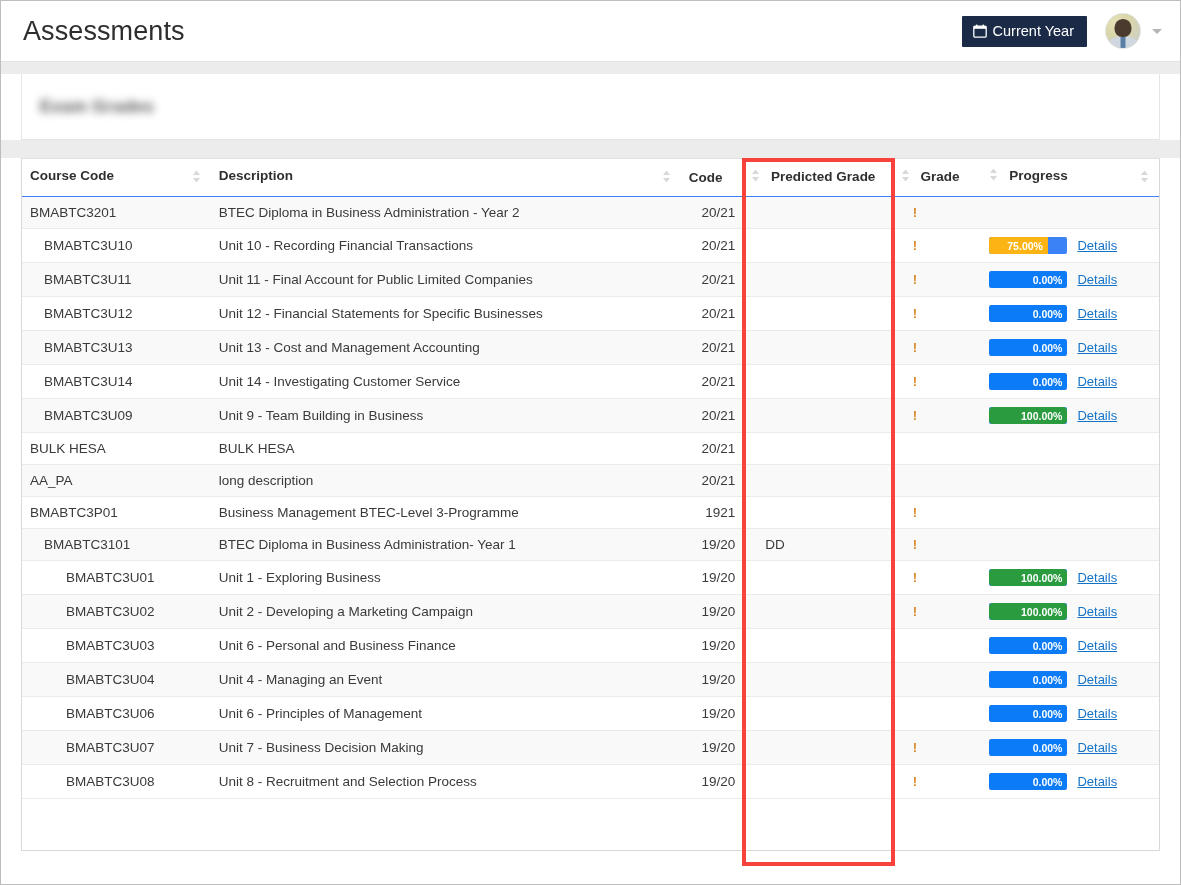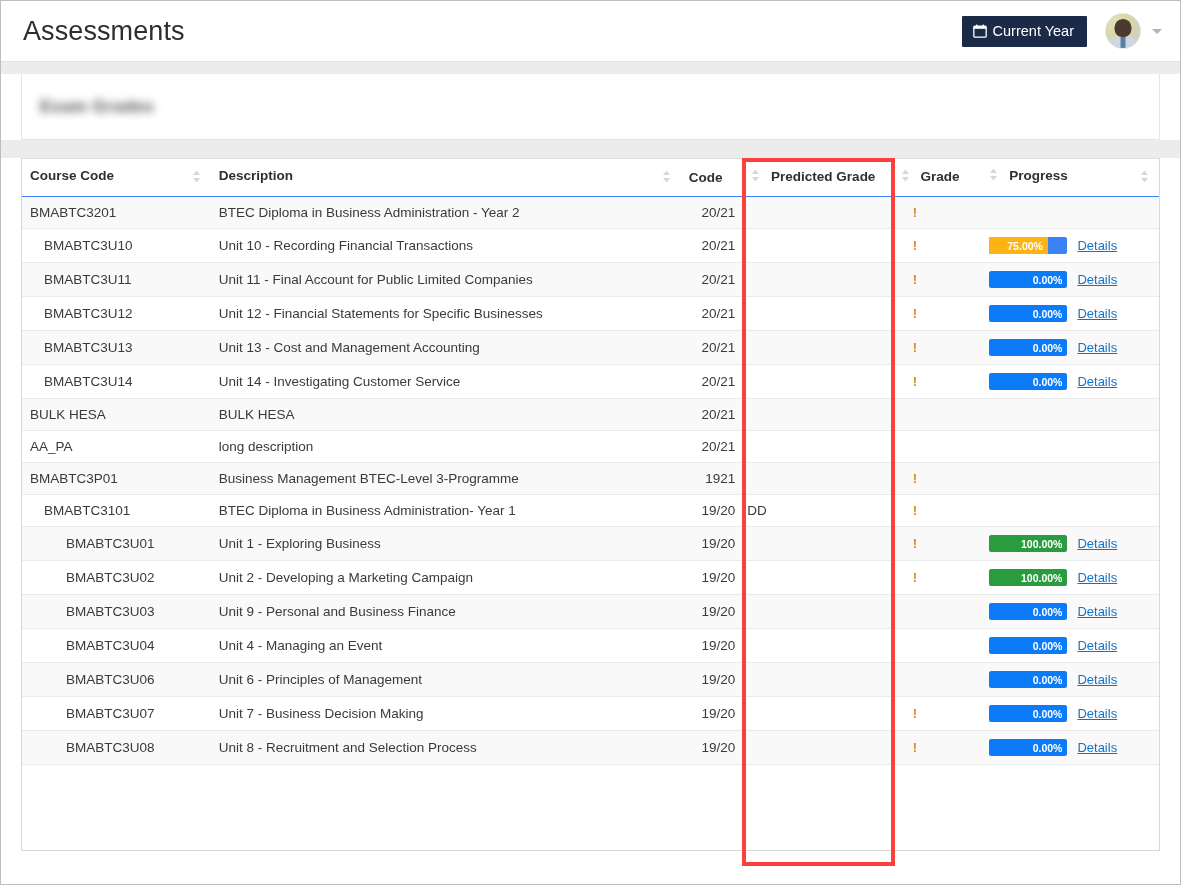--- a/index.html
+++ b/index.html
@@ -488,20 +488,35 @@
             <td class="cell-prog">
               <div class="prog-cell">
                 <div class="prog-track">
                   <div class="prog-fill full" style="width: 100%; background: rgb(11, 123, 247);">0.00%</div>
                 </div>
                 <span class="details-link">Details</span>
               </div>
             </td>
           </tr>
           <tr>
+            <td class="cell-code indent-1">BMABTC3U09</td>
+            <td class="cell-desc">Unit 9 - Team Building in Business</td>
+            <td class="cell-year">20/21</td>
+            <td class="cell-pred" style="padding-left: 22px;"></td>
+            <td class="cell-grade"><span class="bang">!</span></td>
+            <td class="cell-prog">
+              <div class="prog-cell">
+                <div class="prog-track">
+                  <div class="prog-fill full" style="width: 100%; background: rgb(42, 155, 63);">100.00%</div>
+                </div>
+                <span class="details-link">Details</span>
+              </div>
+            </td>
+          </tr>
+          <tr>
             <td class="cell-code">BULK HESA</td>
             <td class="cell-desc">BULK HESA</td>
             <td class="cell-year">20/21</td>
             <td class="cell-pred" style="padding-left: 22px;"></td>
             <td class="cell-grade"></td>
             <td class="cell-prog"></td>
           </tr>
           <tr>
             <td class="cell-code">AA_PA</td>
             <td class="cell-desc">long description</td>
@@ -515,21 +530,21 @@
             <td class="cell-desc">Business Management BTEC-Level 3-Programme</td>
             <td class="cell-year">1921</td>
             <td class="cell-pred" style="padding-left: 22px;"></td>
             <td class="cell-grade"><span class="bang">!</span></td>
             <td class="cell-prog"></td>
           </tr>
           <tr>
             <td class="cell-code indent-1">BMABTC3101</td>
             <td class="cell-desc">BTEC Diploma in Business Administration- Year 1</td>
             <td class="cell-year">19/20</td>
-            <td class="cell-pred" style="padding-left: 4px; margin-top: 22px;">DD</td>
+            <td class="cell-pred" style="padding-left: 22px; margin-top: 22px;">DD</td>
             <td class="cell-grade"><span class="bang">!</span></td>
             <td class="cell-prog"></td>
           </tr>
           <tr>
             <td class="cell-code indent-2">BMABTC3U01</td>
             <td class="cell-desc">Unit 1 - Exploring Business</td>
             <td class="cell-year">19/20</td>
             <td class="cell-pred" style="padding-left: 22px;"></td>
             <td class="cell-grade"><span class="bang">!</span></td>
             <td class="cell-prog">
@@ -551,21 +566,21 @@
               <div class="prog-cell">
                 <div class="prog-track">
                   <div class="prog-fill full" style="width: 100%; background: rgb(42, 155, 63);">100.00%</div>
                 </div>
                 <span class="details-link">Details</span>
               </div>
             </td>
           </tr>
           <tr>
             <td class="cell-code indent-2">BMABTC3U03</td>
-            <td class="cell-desc">Unit 9 - Personal and Business Finance</td>
+            <td class="cell-desc">Unit 6 - Personal and Business Finance</td>
             <td class="cell-year">19/20</td>
             <td class="cell-pred" style="padding-left: 22px;"></td>
             <td class="cell-grade"></td>
             <td class="cell-prog">
               <div class="prog-cell">
                 <div class="prog-track">
                   <div class="prog-fill full" style="width: 100%; background: rgb(11, 123, 247);">0.00%</div>
                 </div>
                 <span class="details-link">Details</span>
               </div>

